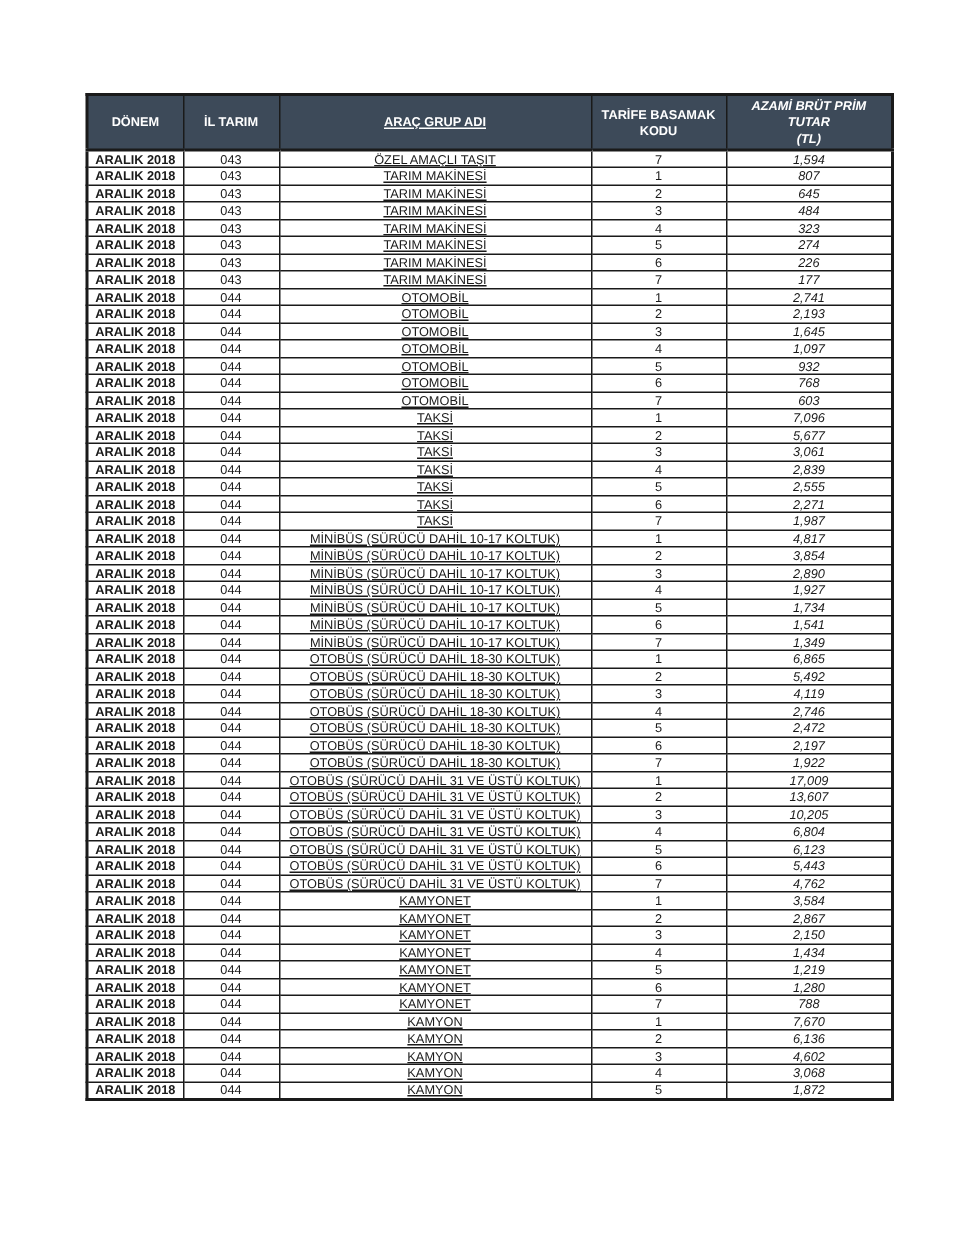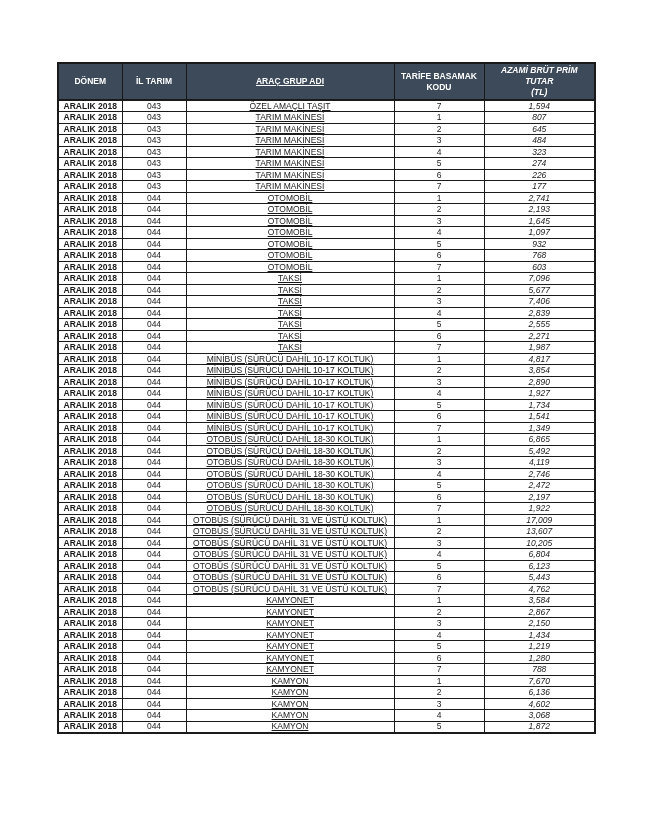--- a/index.html
+++ b/index.html
@@ -203,21 +203,21 @@
           <td class="c1">044</td>
           <td class="c2">TAKSİ</td>
           <td class="c3">2</td>
           <td class="c4">5,677</td>
         </tr>
         <tr>
           <td class="c0">ARALIK 2018</td>
           <td class="c1">044</td>
           <td class="c2">TAKSİ</td>
           <td class="c3">3</td>
-          <td class="c4">7,406</td>
+          <td class="c4">3,061</td>
         </tr>
         <tr>
           <td class="c0">ARALIK 2018</td>
           <td class="c1">044</td>
           <td class="c2">TAKSİ</td>
           <td class="c3">4</td>
           <td class="c4">2,839</td>
         </tr>
         <tr>
           <td class="c0">ARALIK 2018</td>

